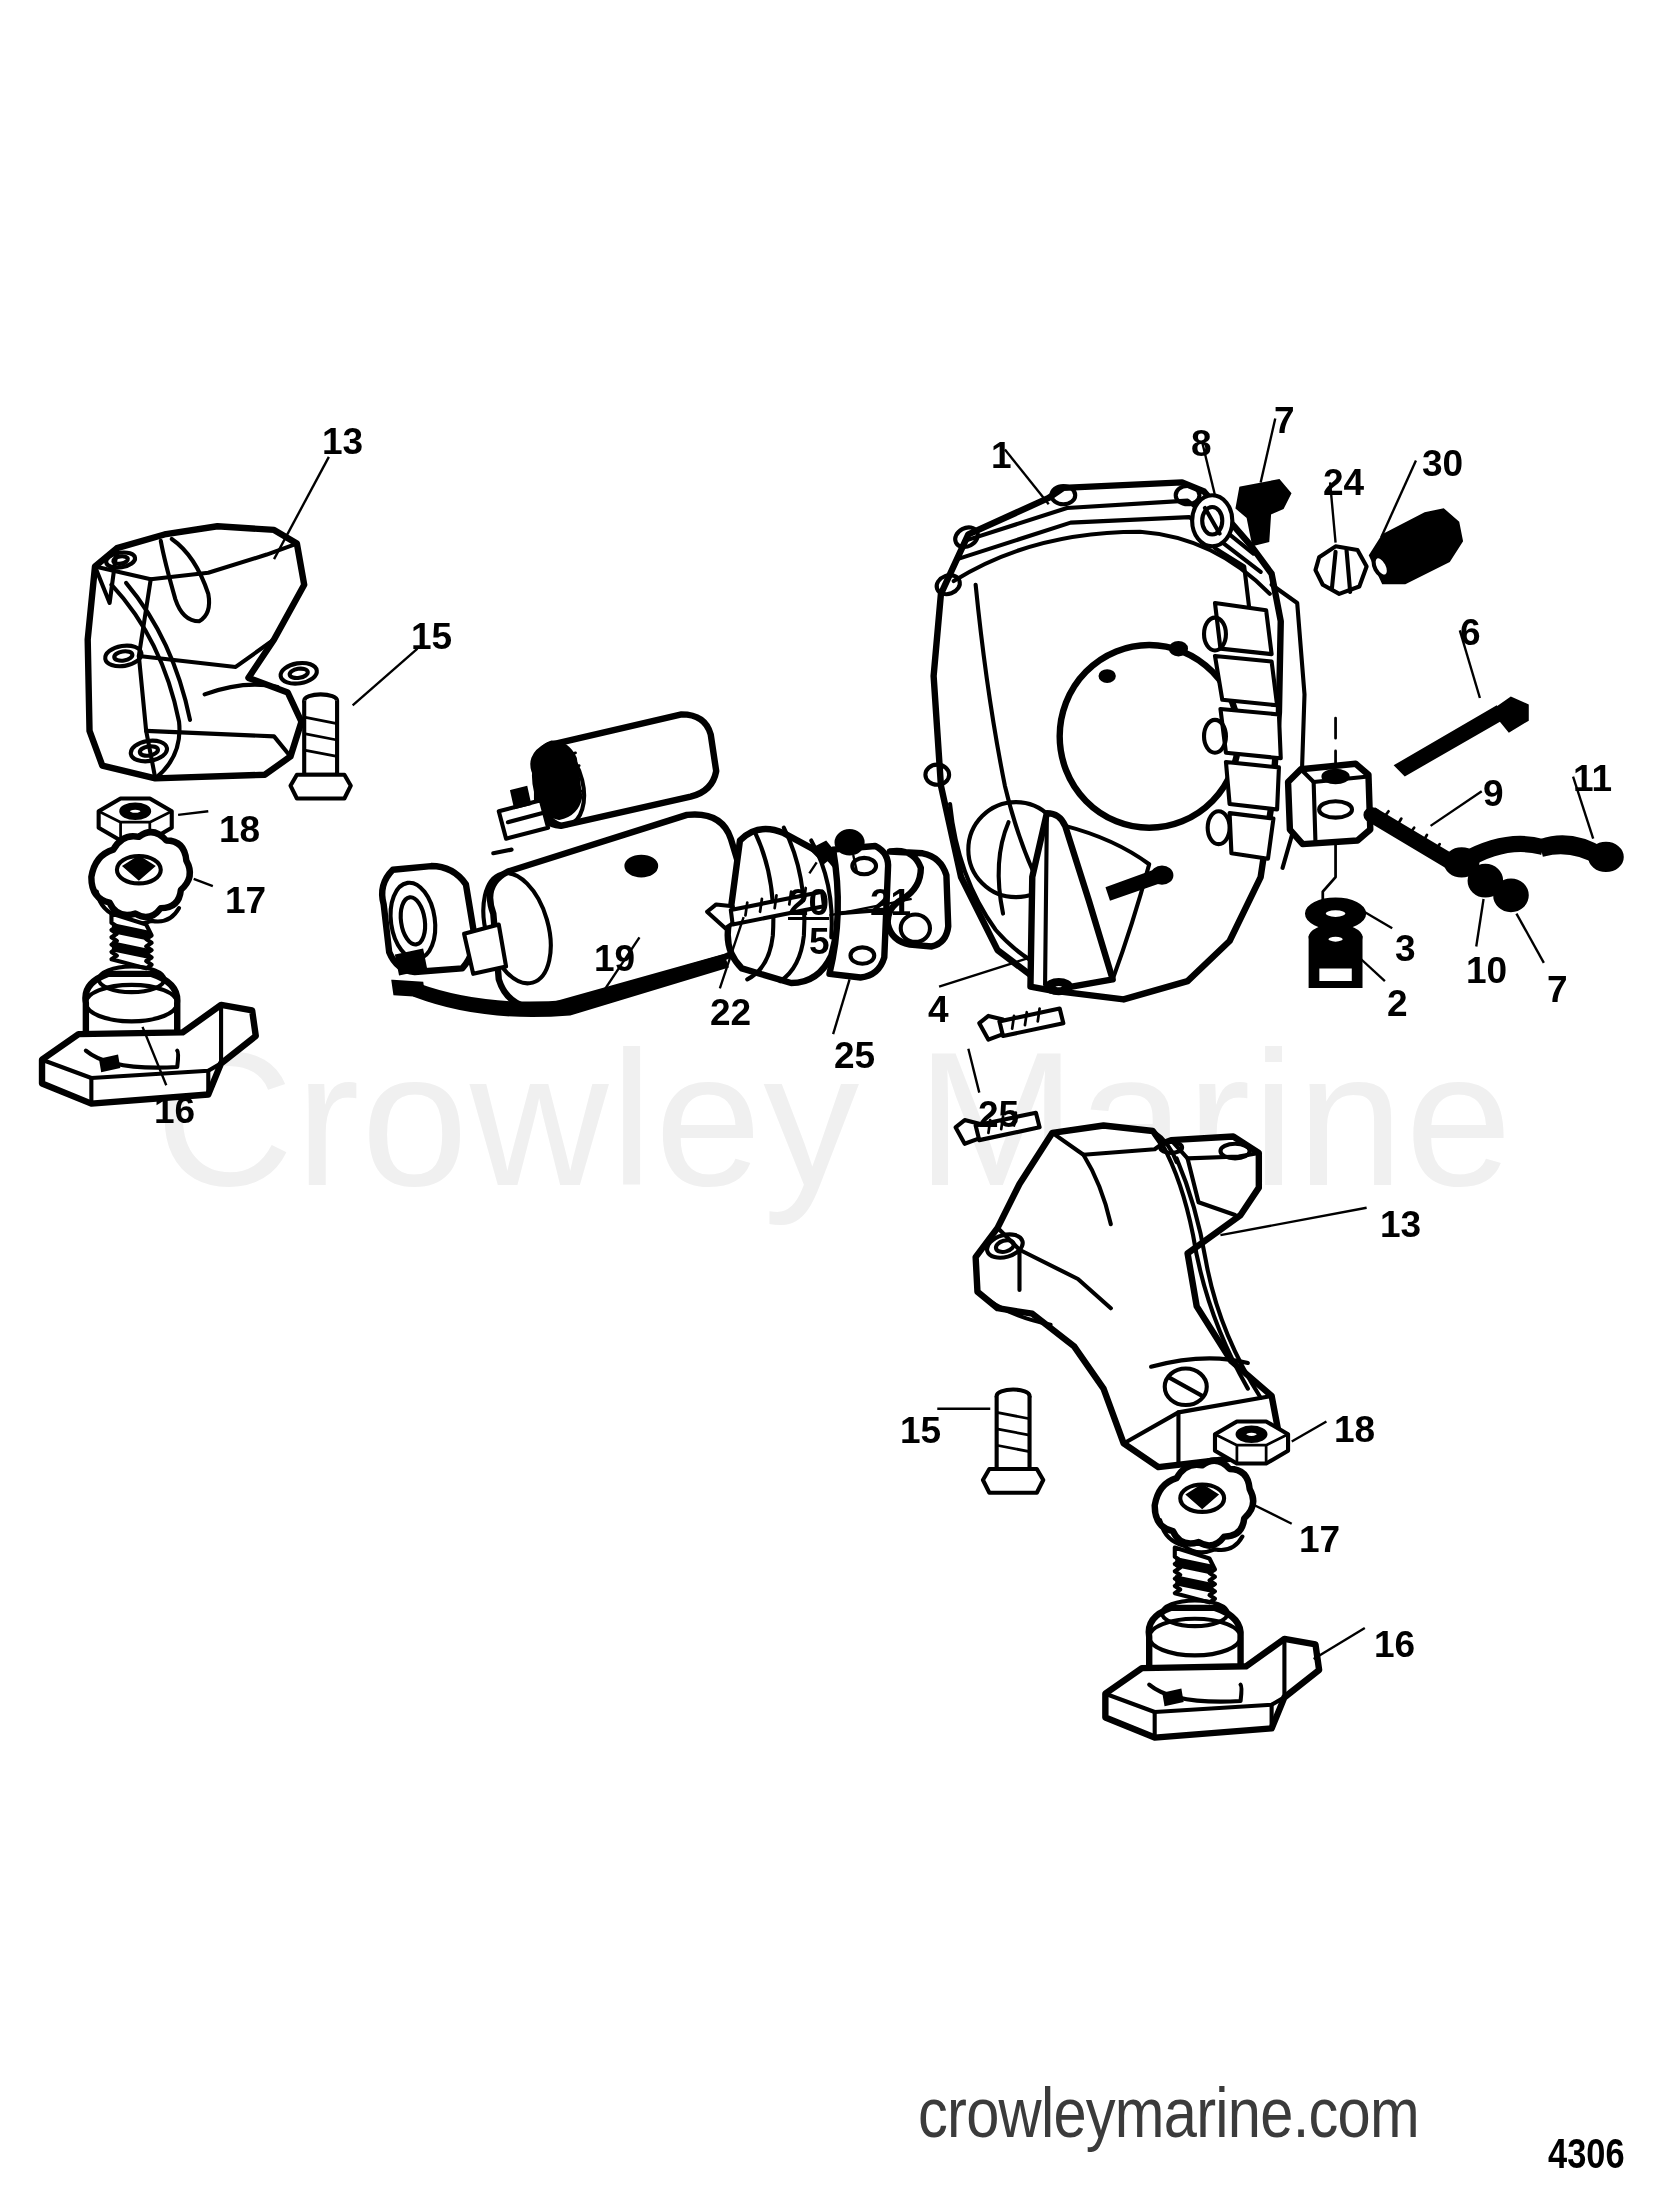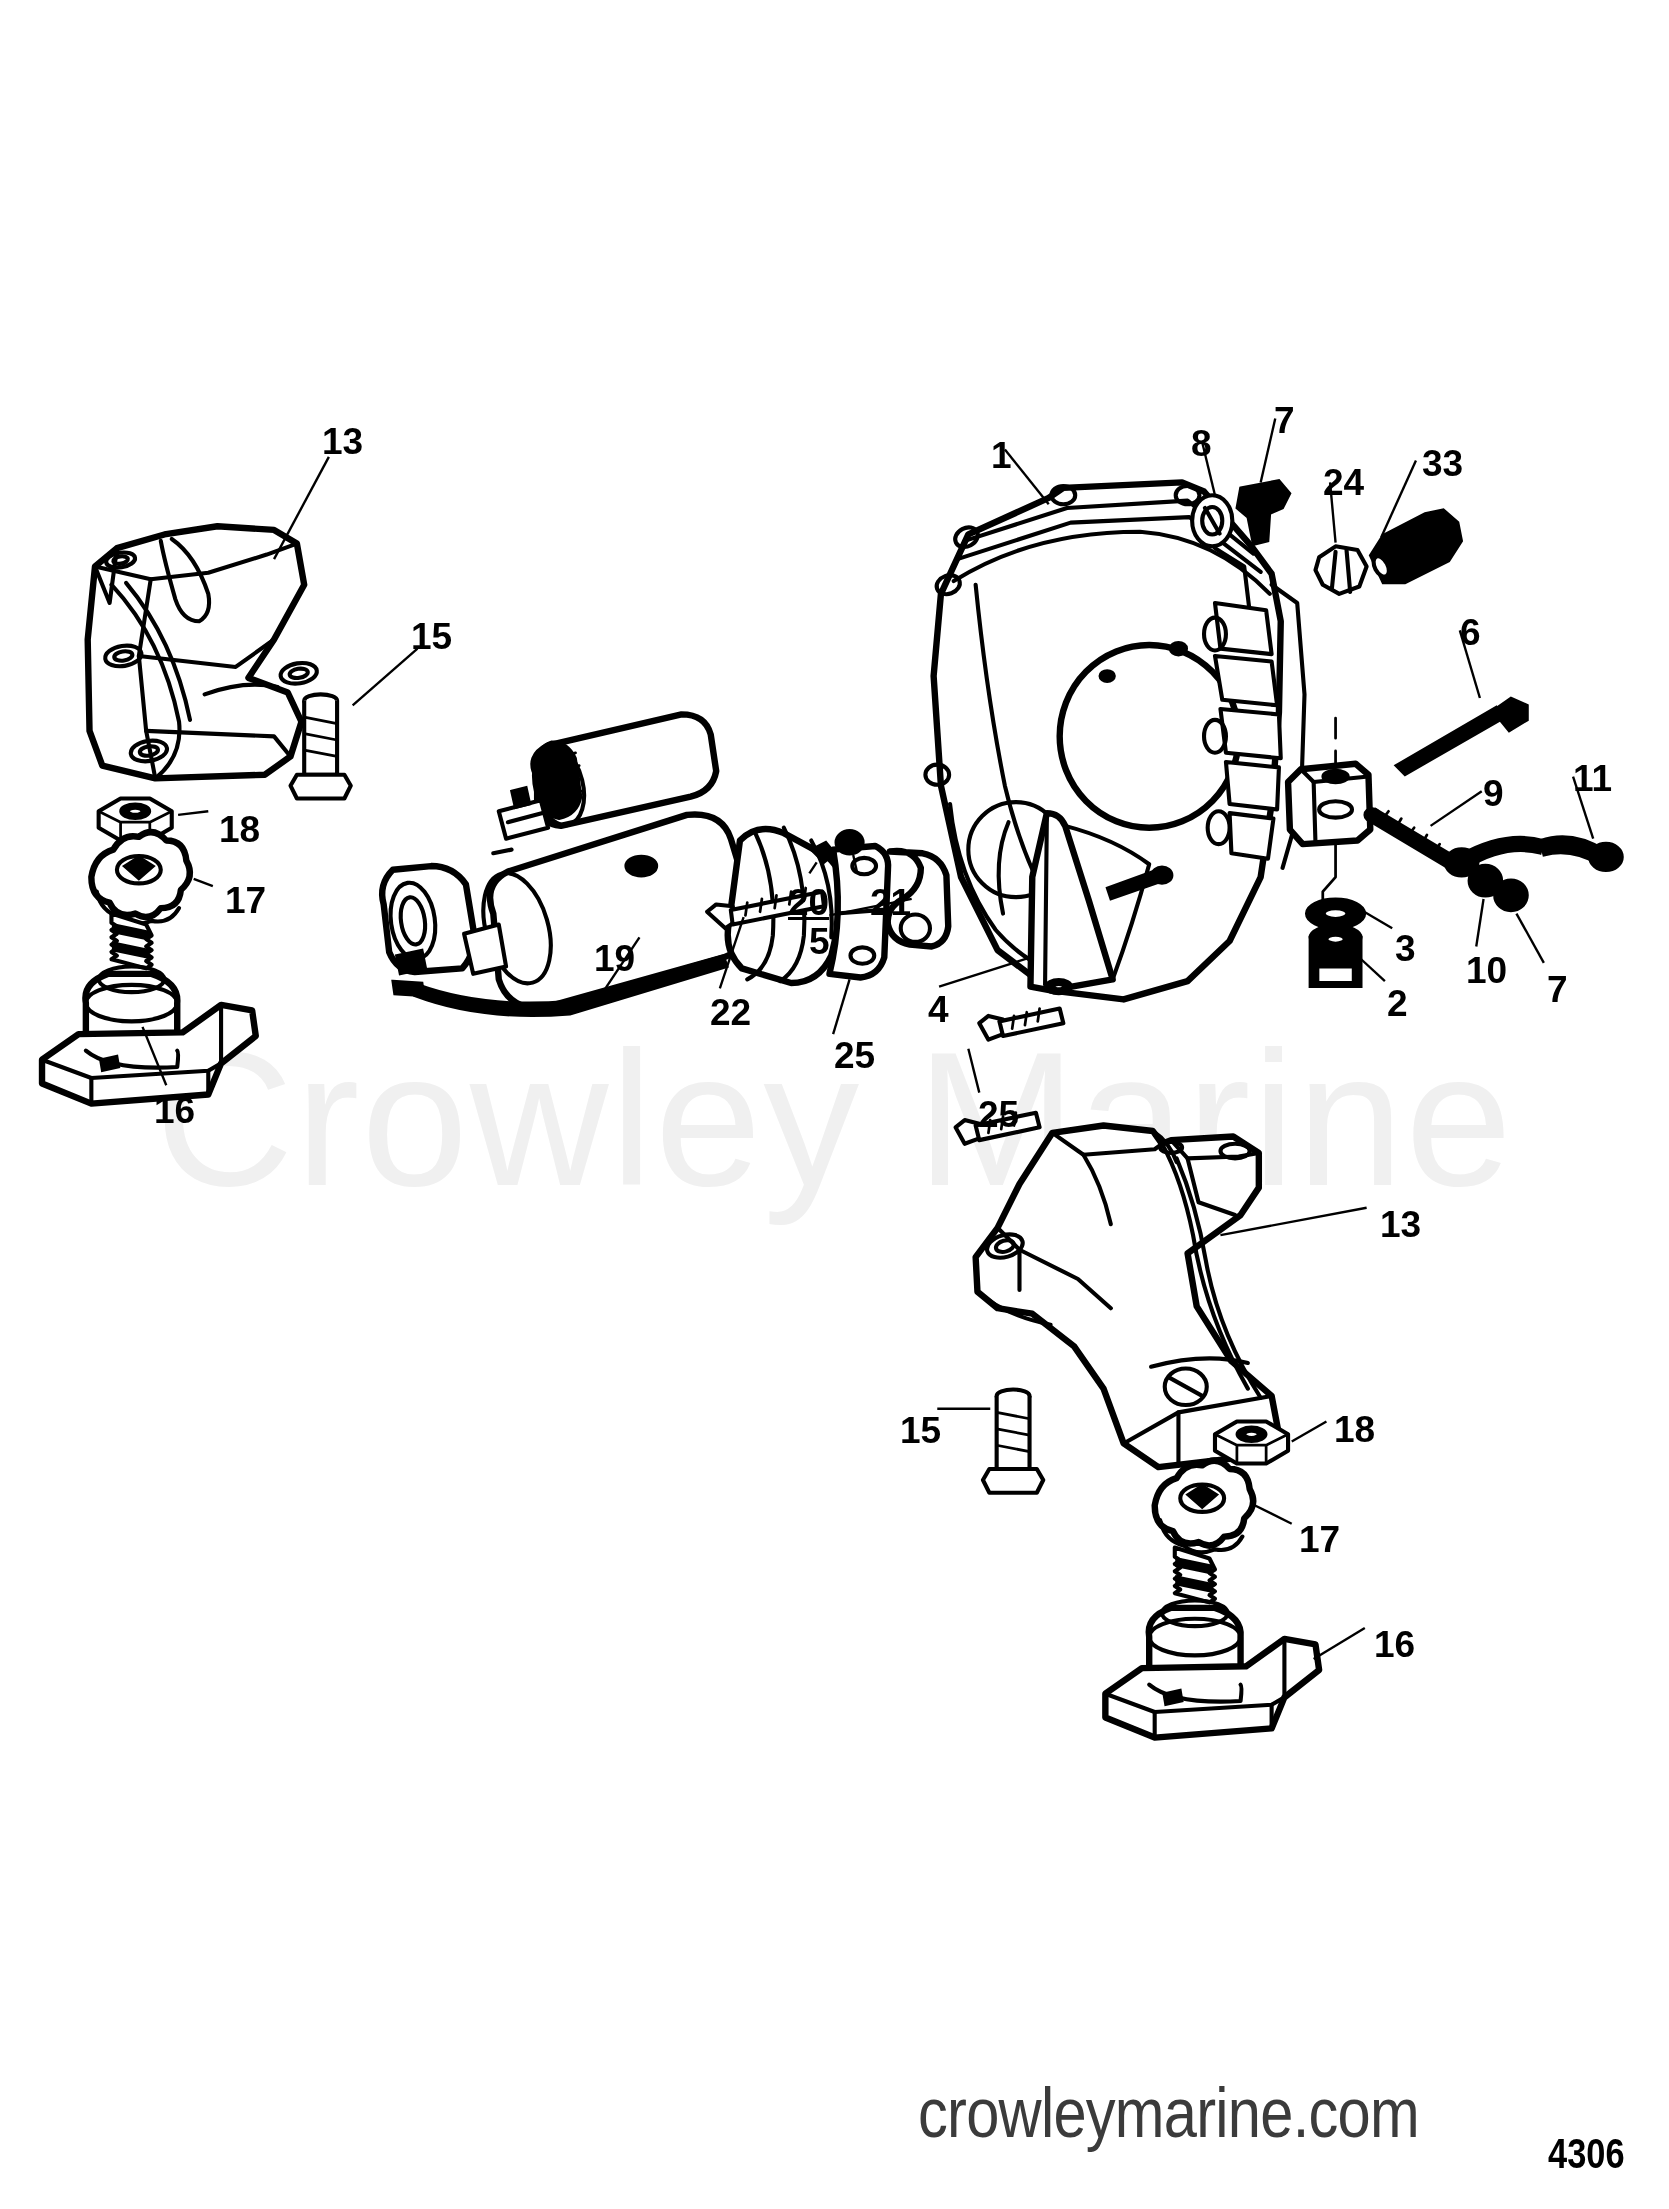--- a/index.html
+++ b/index.html
@@ -506,21 +506,21 @@
   <div class="cal" style="left:1380px; top:1206px;">13</div>
   <div class="cal" style="left:322px;  top:423px;">13</div>
   <div class="cal" style="left:411px;  top:618px;">15</div>
   <div class="cal" style="left:154px;  top:1092px;">16</div>
   <div class="cal" style="left:225px;  top:882px;">17</div>
   <div class="cal" style="left:219px;  top:811px;">18</div>
   <div class="cal" style="left:594px;  top:940px;">19</div>
   <div class="cal" style="left:788px;  top:884px;text-decoration:underline;">20</div>
   <div class="cal" style="left:870px;  top:884px;text-align:right;">21</div>
   <div class="cal" style="left:710px;  top:994px;">22</div>
-  <div class="cal" style="left:1422px; top:445px;">33</div>
+  <div class="cal" style="left:1422px; top:445px;">30</div>
   <div class="cal" style="left:1323px; top:464px;">24</div>
   <div class="cal" style="left:834px;  top:1037px;">25</div>
   <div class="cal" style="left:978px; top:1096px;">25</div>
   <div class="cal" style="left:900px;  top:1412px;">15</div>
   <div class="cal" style="left:1334px; top:1411px;">18</div>
   <div class="cal" style="left:1299px; top:1521px;">17</div>
   <div class="cal" style="left:1374px; top:1626px;">16</div>
 
   <div id="footer-url">crowleymarine.com</div>
   <div id="footer-num">4306</div>

